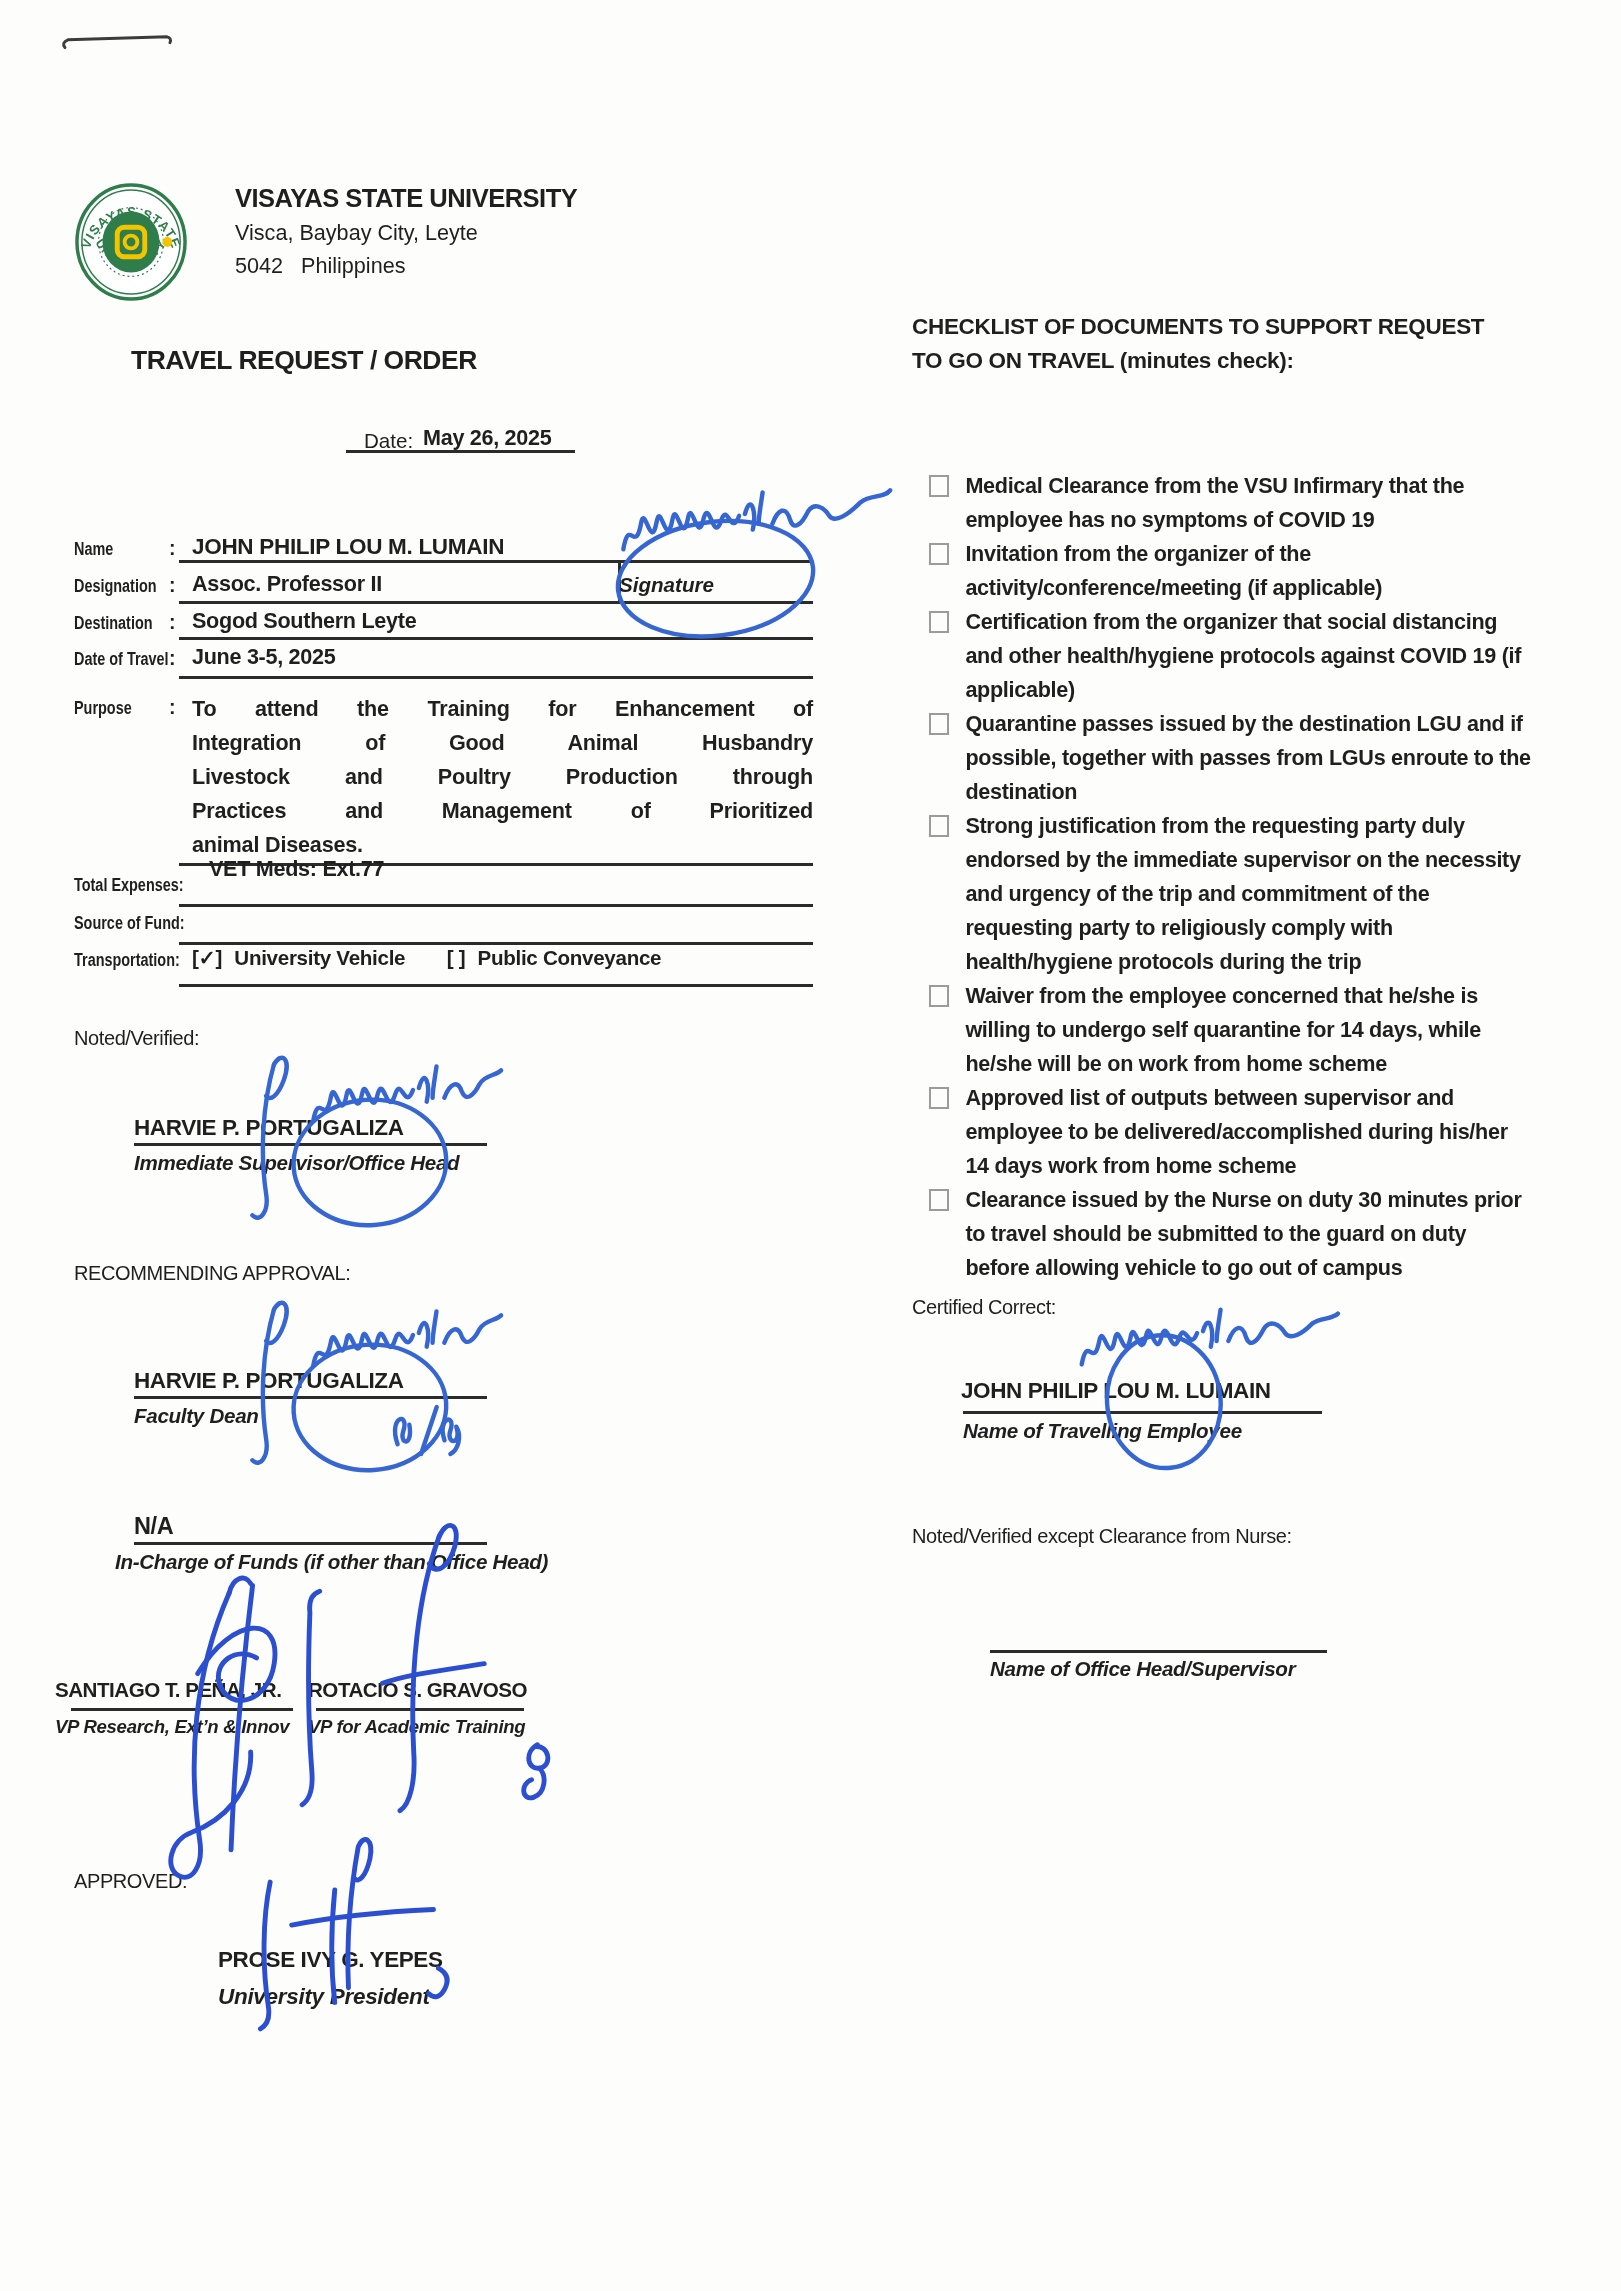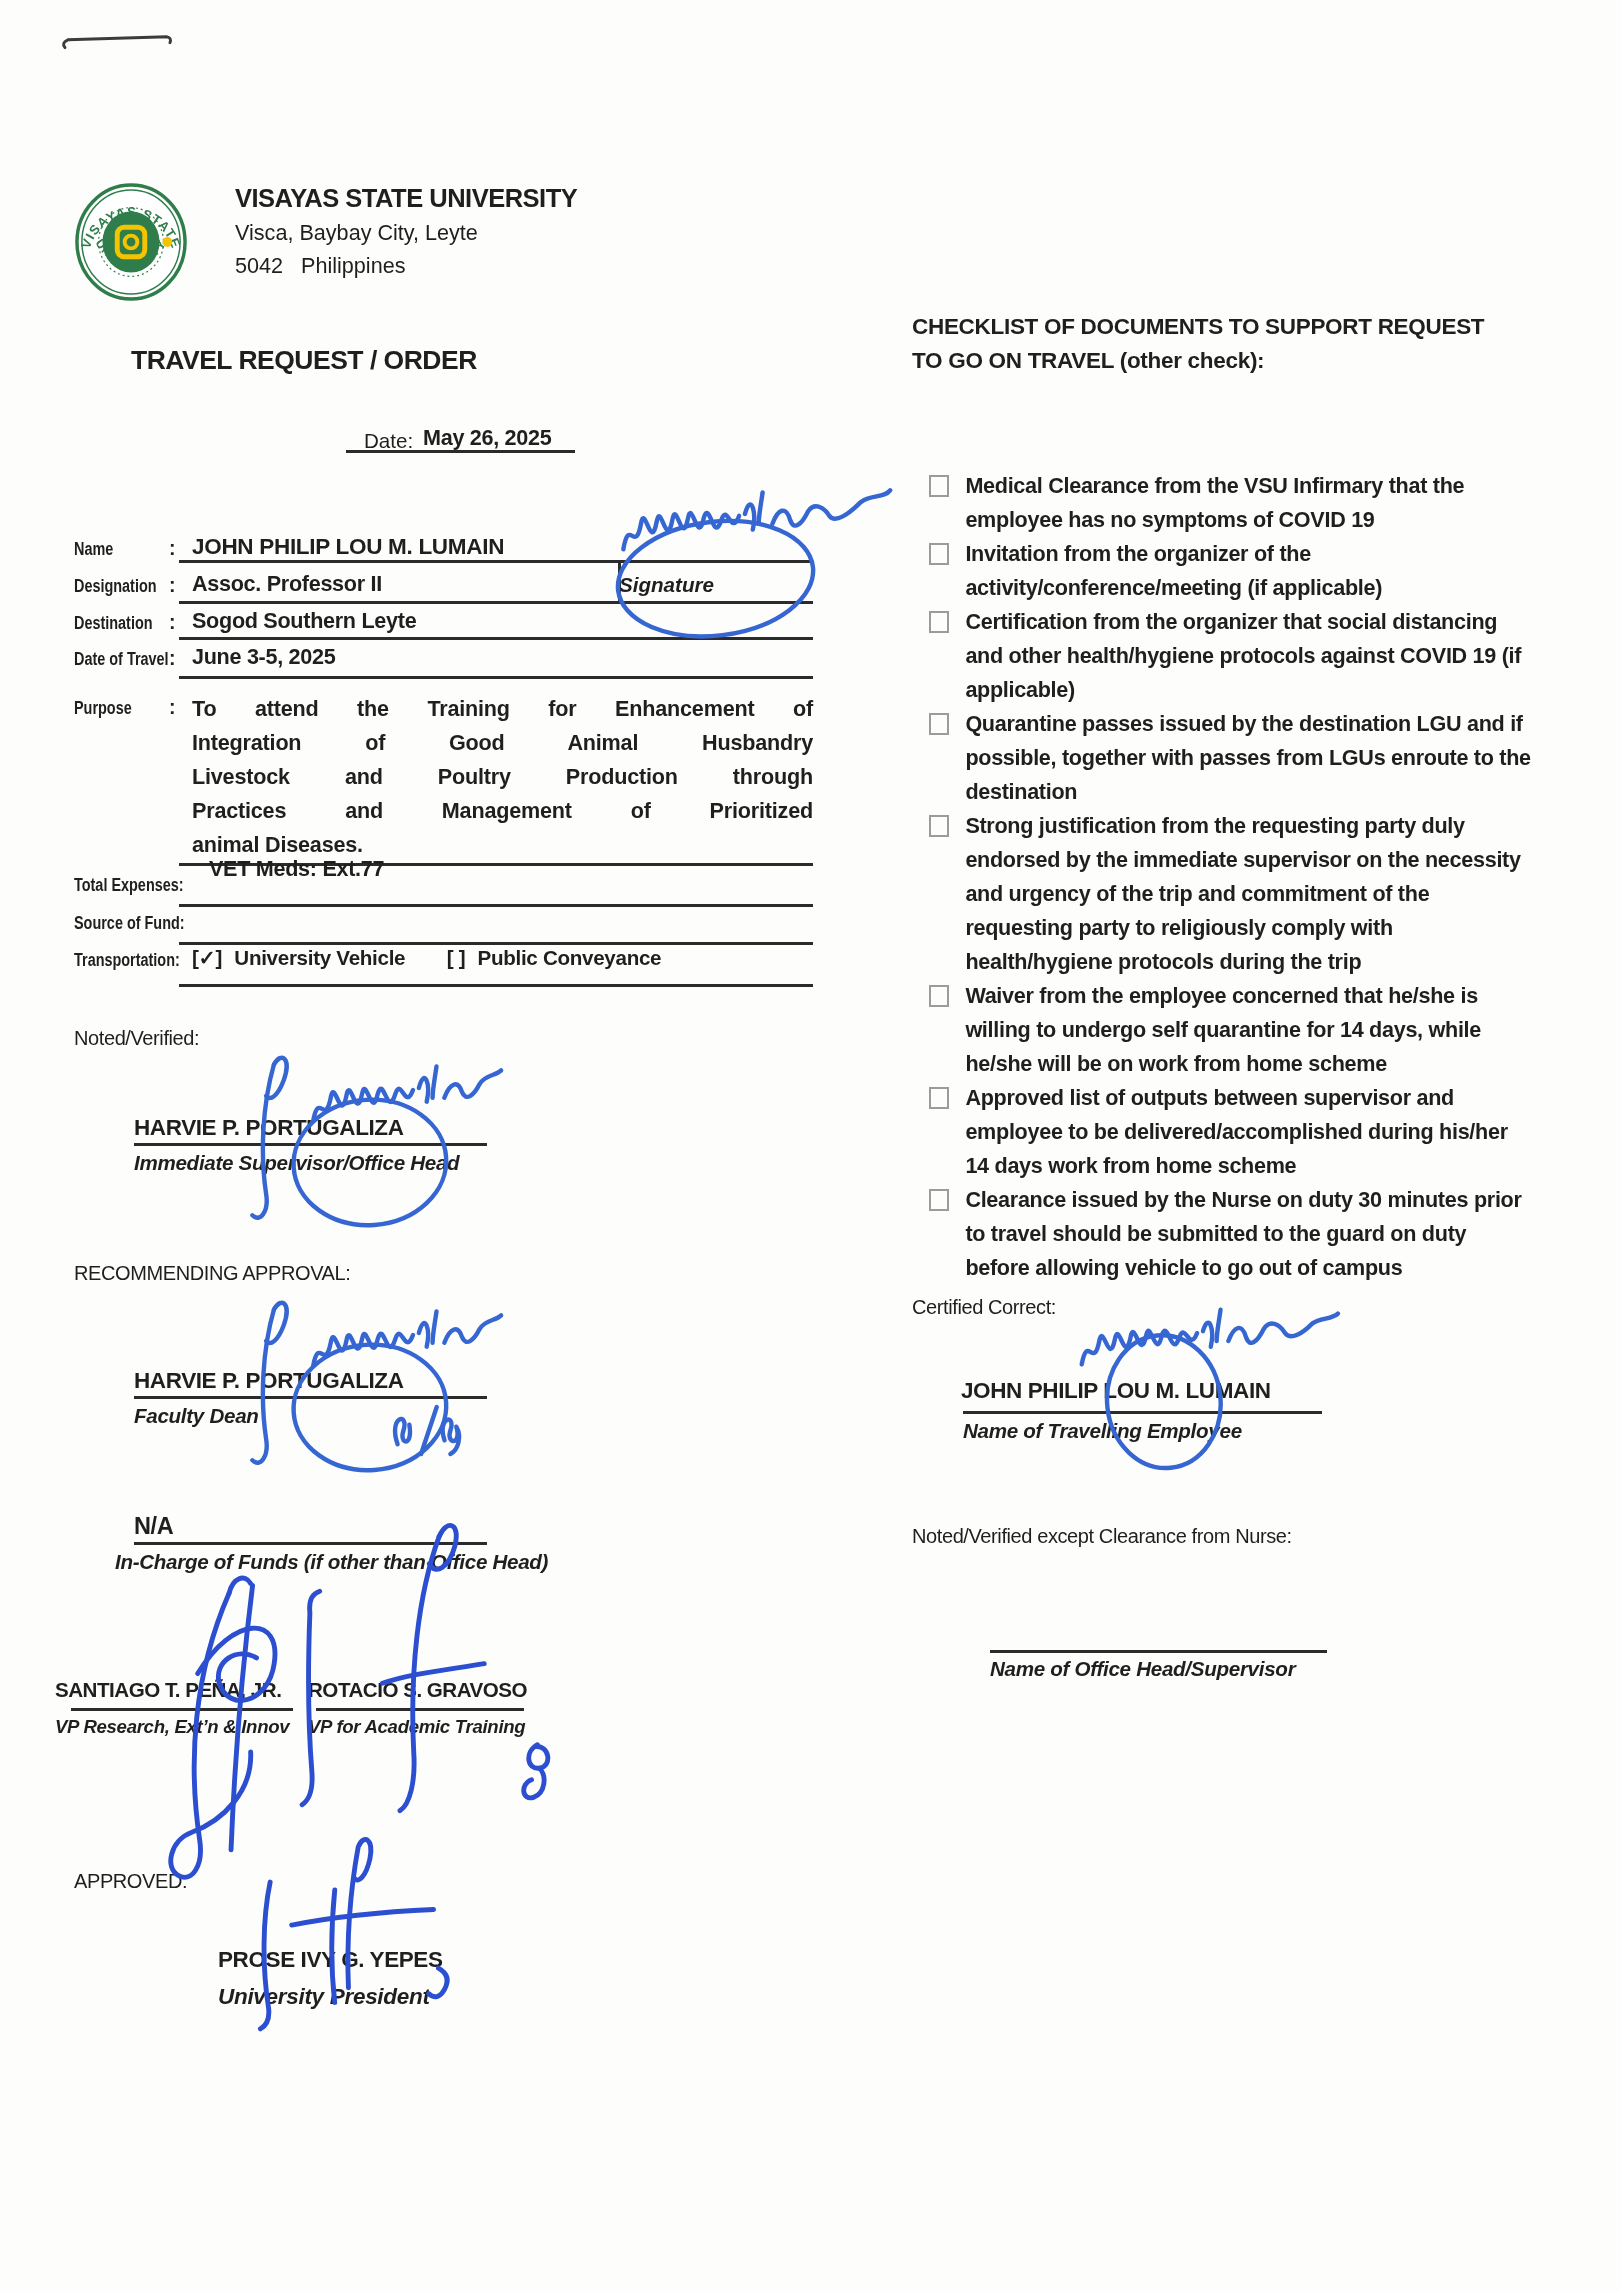--- a/index.html
+++ b/index.html
@@ -153,21 +153,21 @@
   <div class="abs ctr sig-name-sm" style="left:308px;top:1678px;width:227px;">ROTACIO S. GRAVOSO</div>
   <div class="hline" style="left:316px;top:1708px;width:208px;"></div>
   <div class="abs ctr sig-role" style="left:308px;top:1716px;width:227px;font-size:18.6px;">VP for Academic Training</div>
 
   <div class="abs sect" style="left:74px;top:1870px;">APPROVED:</div>
   <div class="abs ctr sig-name" style="left:218px;top:1947px;width:230px;">PROSE IVY G. YEPES</div>
   <div class="abs ctr sig-role" style="left:218px;top:1984px;width:230px;font-size:22.5px;">University President</div>
 
   <div class="abs ctr chk-title" style="left:912px;top:310px;width:647px;">
     <div>CHECKLIST OF DOCUMENTS TO SUPPORT REQUEST</div>
-    <div>TO GO ON TRAVEL (other check):</div>
+    <div>TO GO ON TRAVEL (minutes check):</div>
   </div>
 
   <div class="abs chk-list" style="left:929px;top:469px;width:606px;">
     <div class="chk-item">
       <div class="chk-box"></div>
       <div class="chk-text">Medical Clearance from the VSU Infirmary that the employee has no symptoms of COVID 19</div>
     </div>
     <div class="chk-item">
       <div class="chk-box"></div>
       <div class="chk-text">Invitation from the organizer of the activity/conference/meeting (if applicable)</div>

